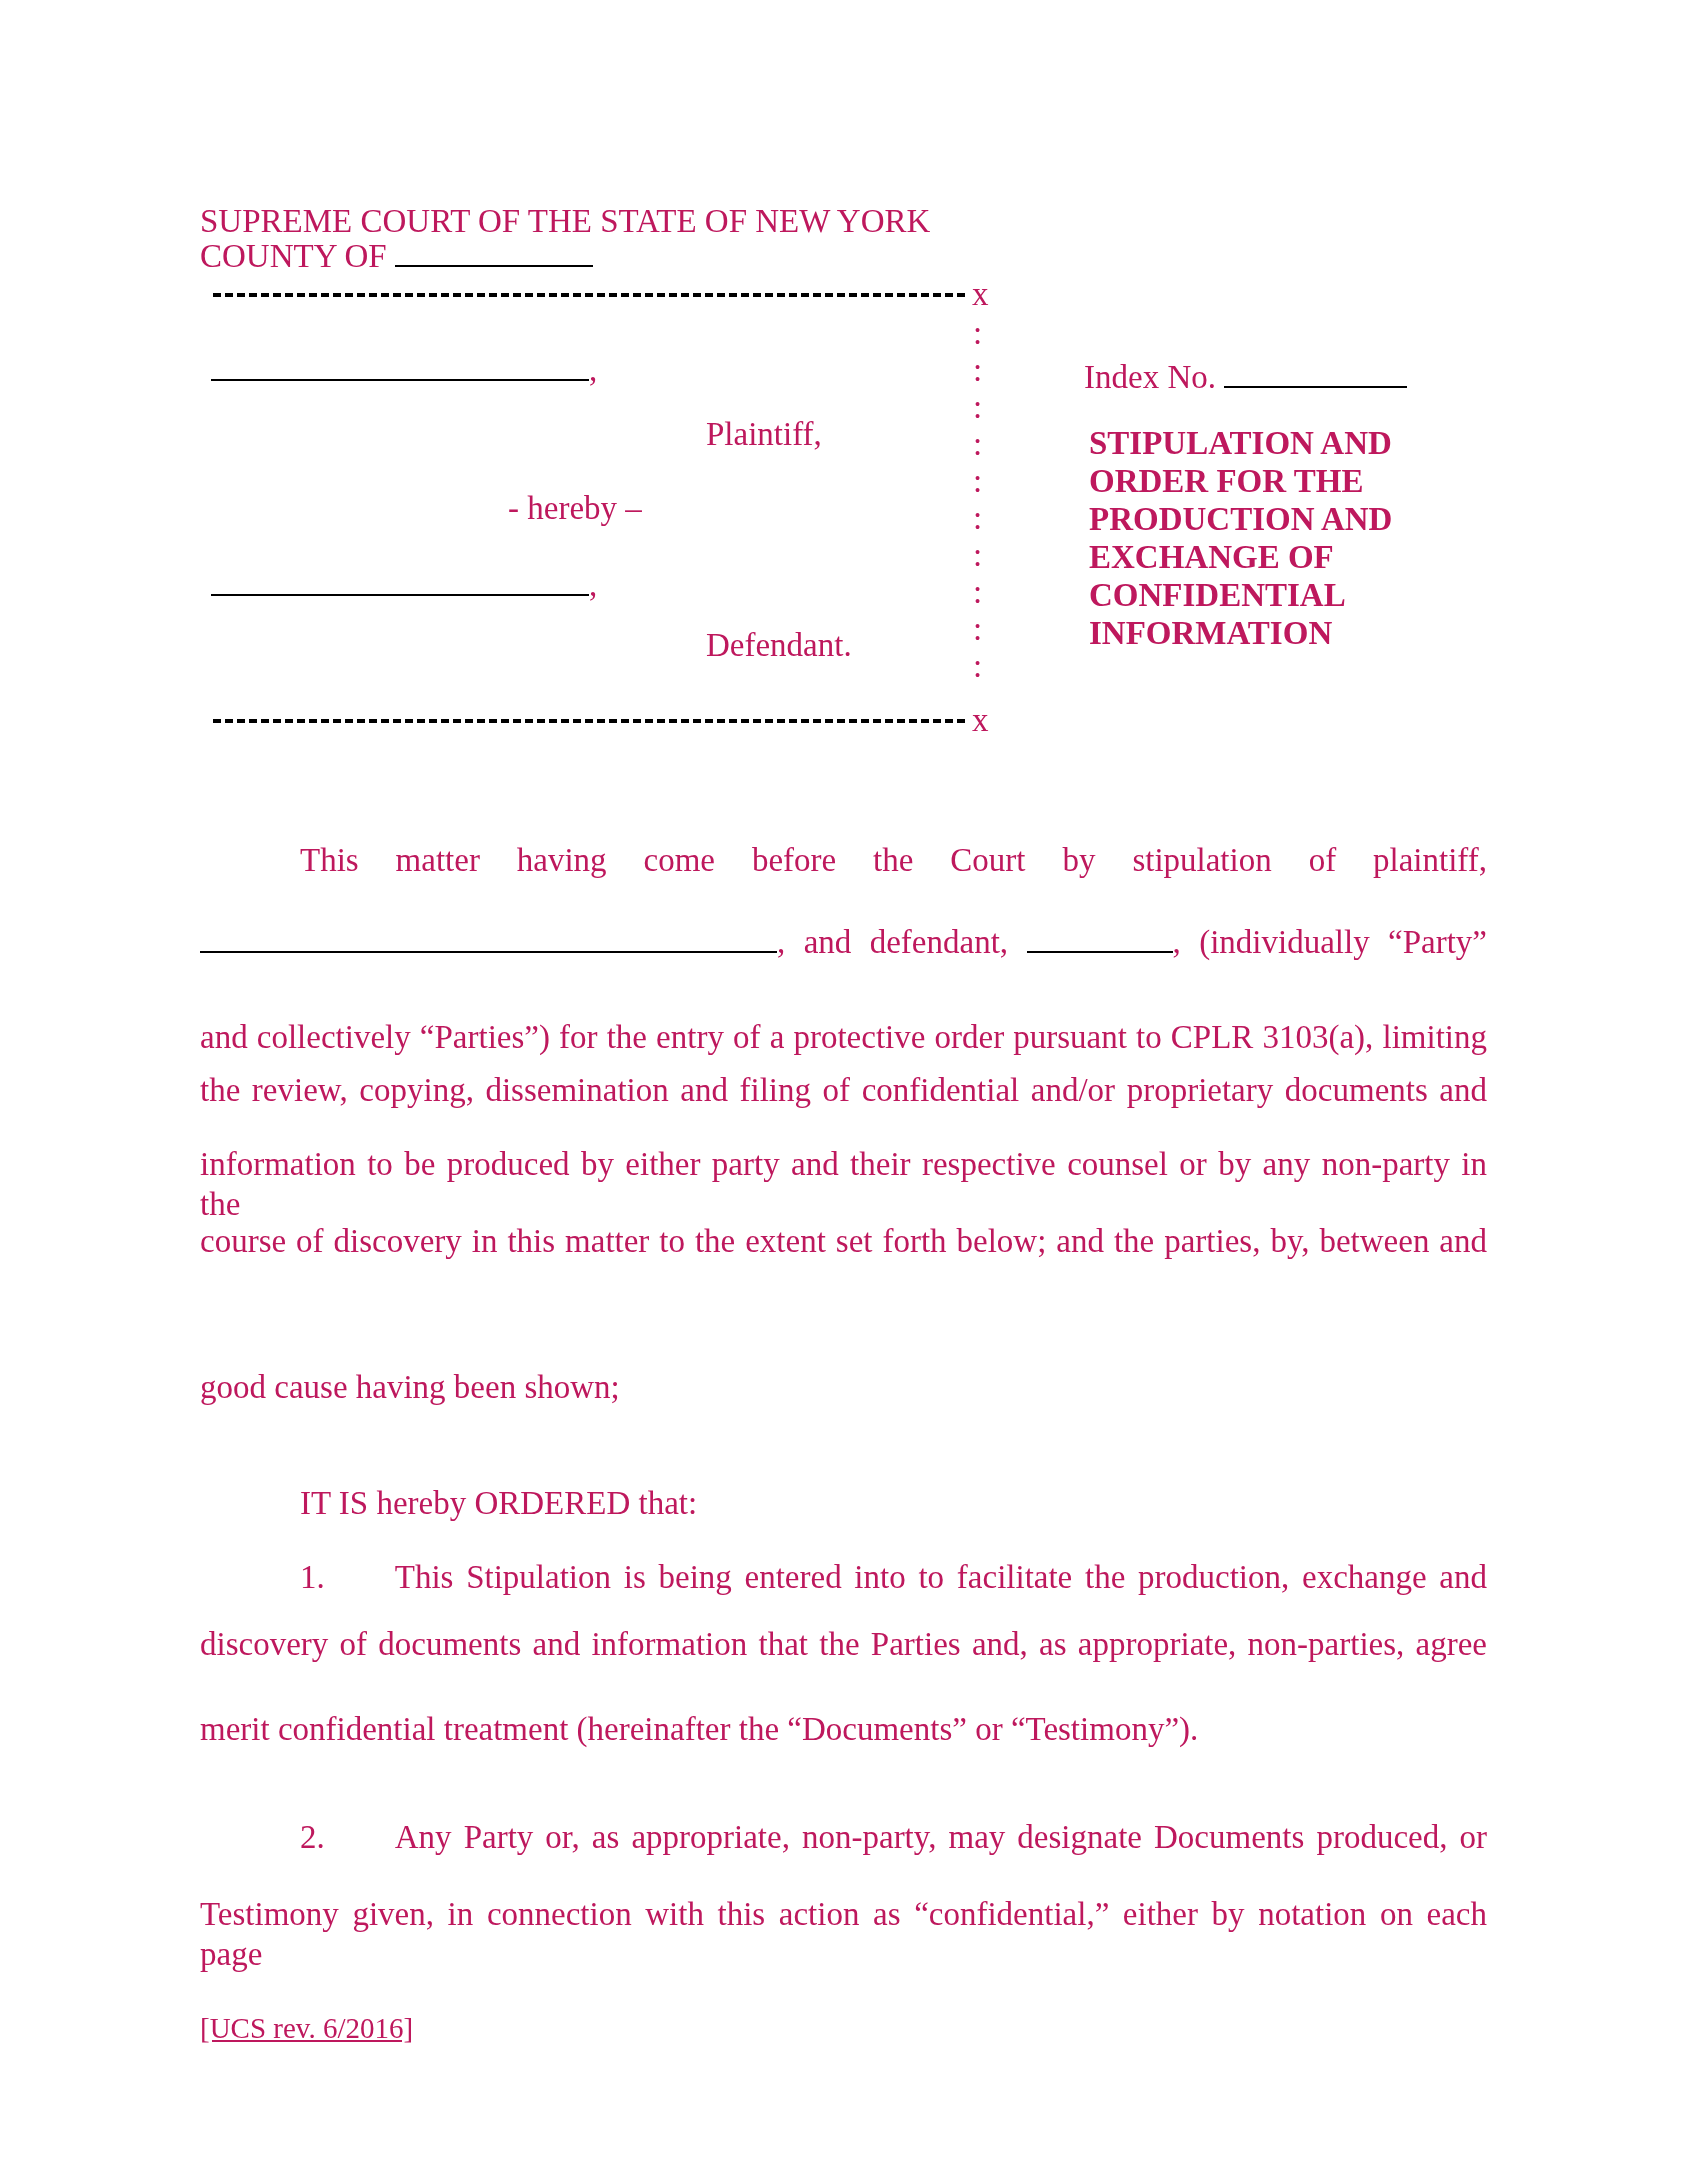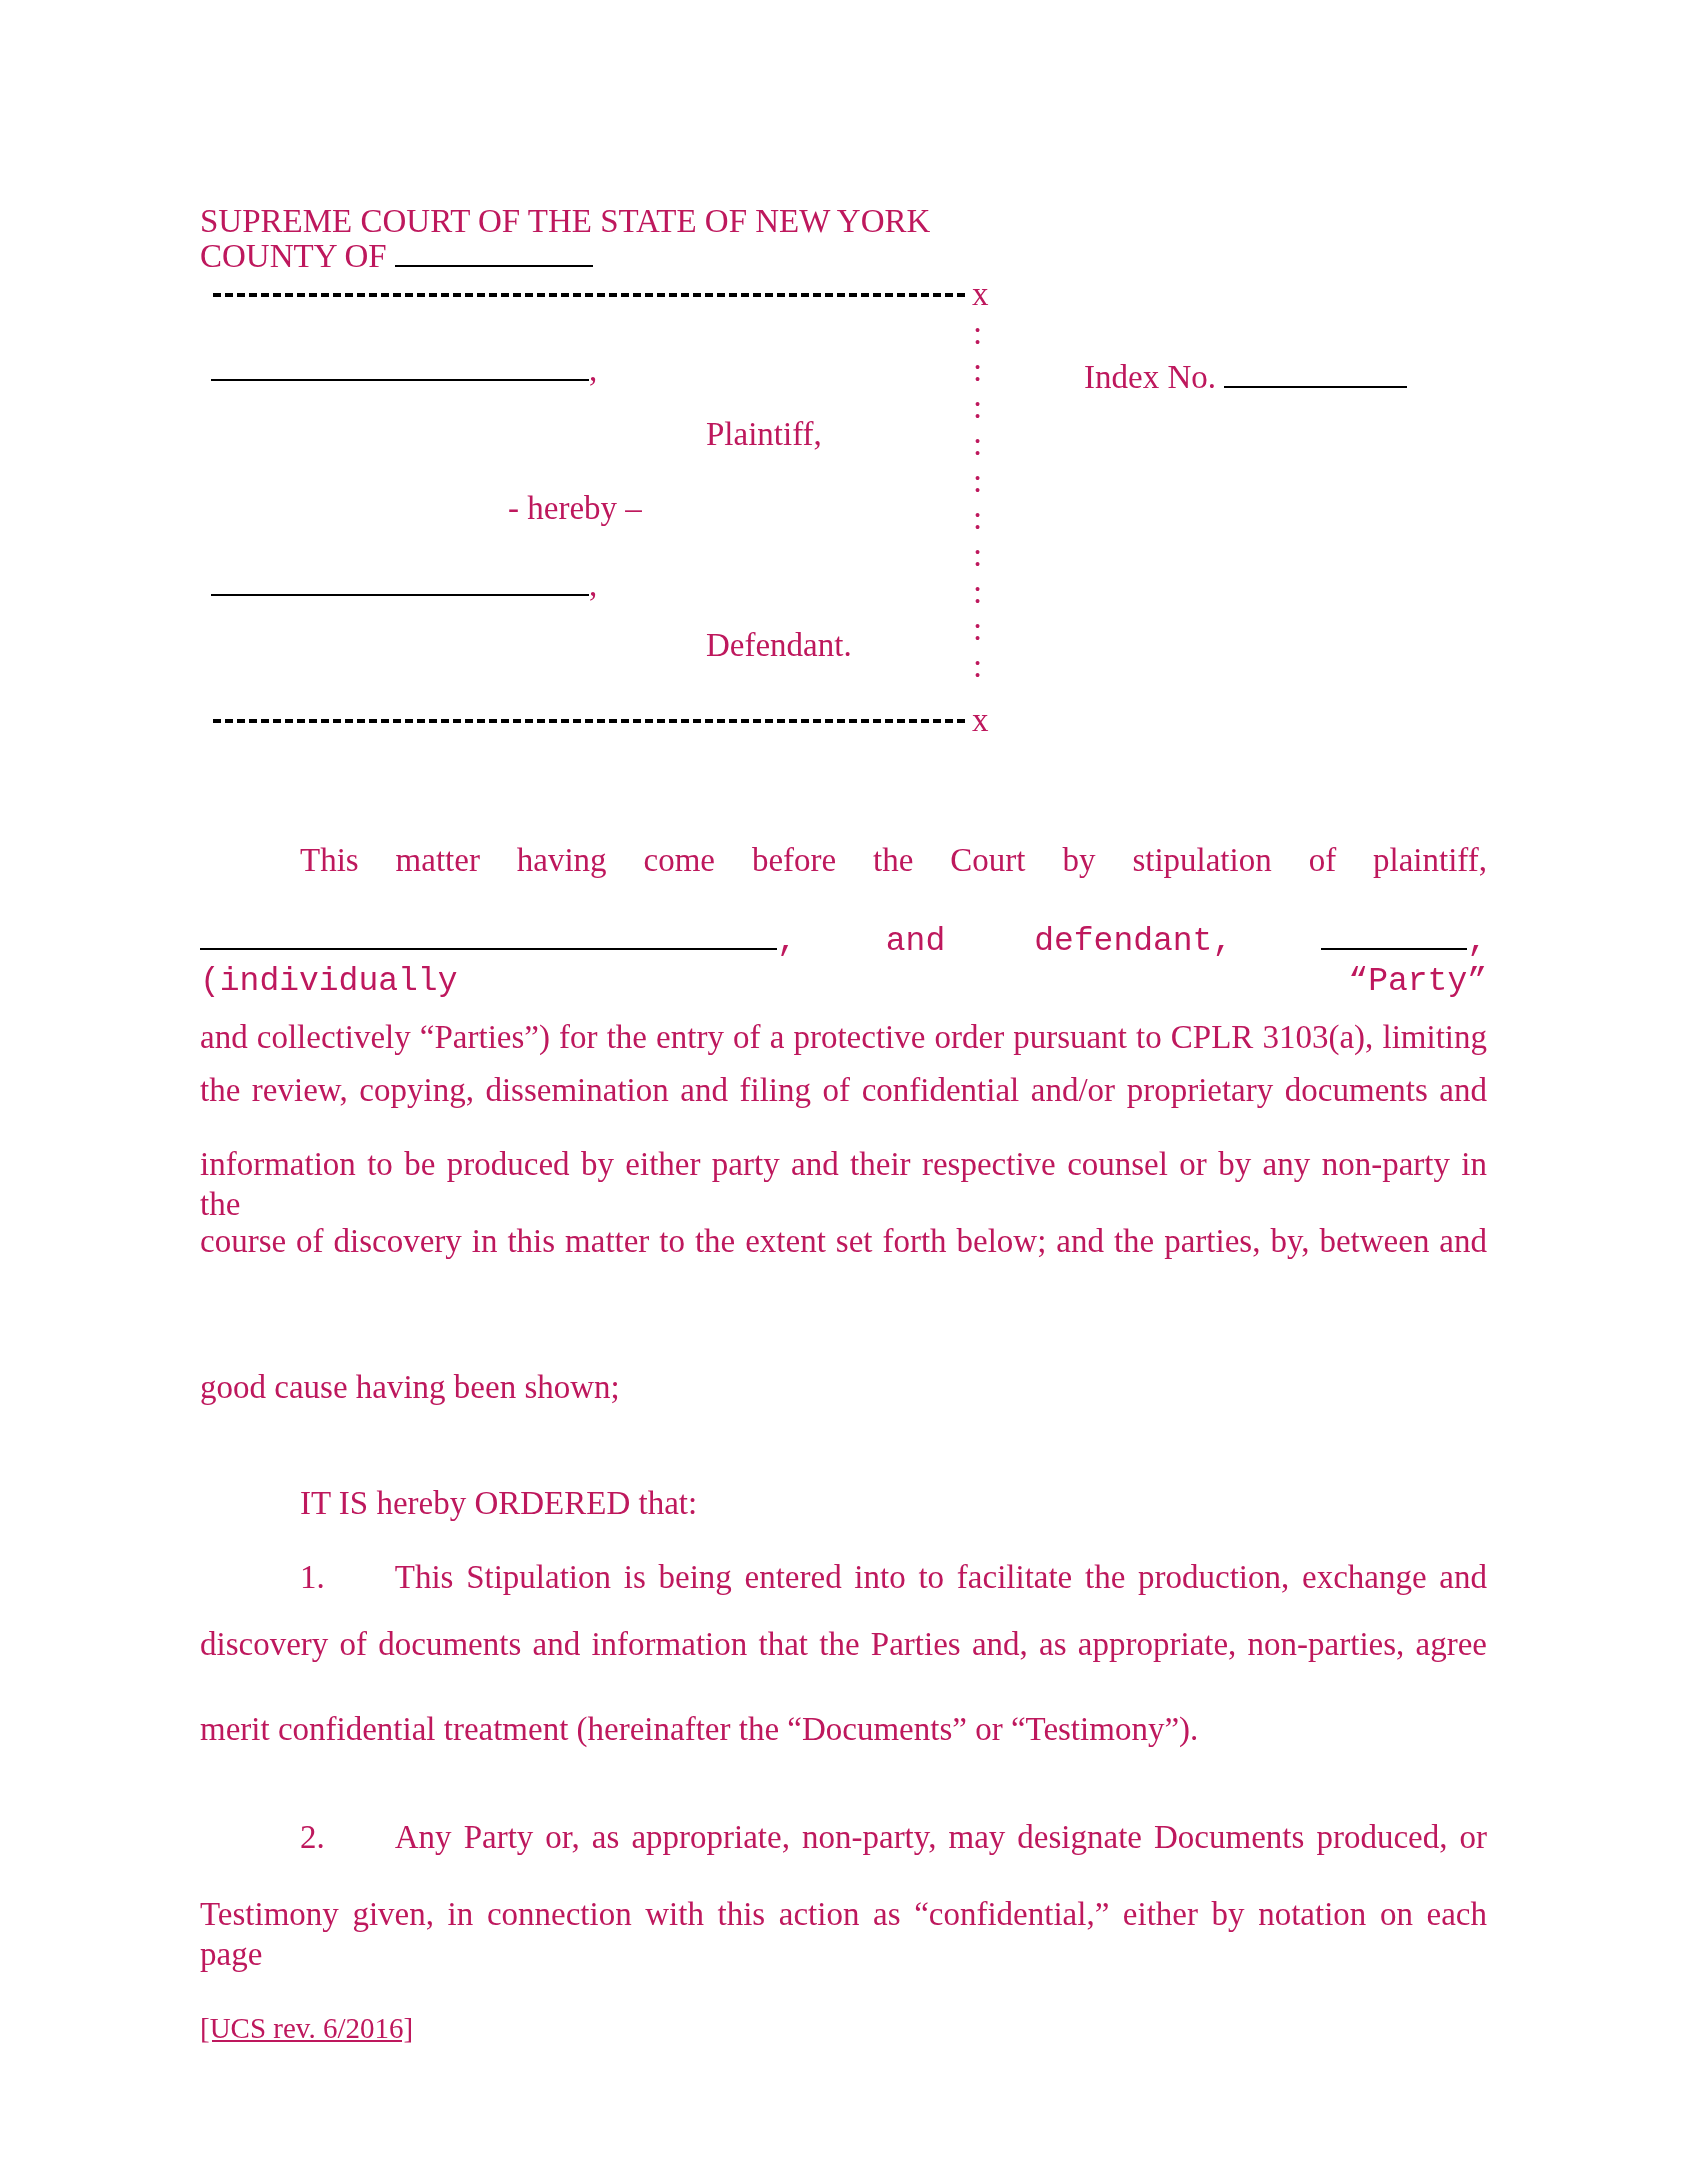--- a/index.html
+++ b/index.html
@@ -67,23 +67,31 @@
   <div class="line" style="left:211px;top:350px;"><span class="blank" style="width:378px;"></span><span>,</span></div>
   <div class="line" style="left:706px;top:414px;">Plaintiff,</div>
   <div class="line" style="left:508px;top:488px;">- hereby –</div>
   <div class="line" style="left:211px;top:565px;"><span class="blank" style="width:378px;"></span><span>,</span></div>
   <div class="line" style="left:706px;top:625px;">Defendant.</div>
 
   <div class="dash" style="top:719px;"></div>
   <div class="line" style="left:972px;top:700px;">x</div>
 
   <div class="line" style="left:1084px;top:357px;"><span>Index No.</span> <span class="blank" style="width:183px;"></span></div>
+  <div class="doc-title">
+    <div>STIPULATION AND</div>
+    <div>ORDER FOR THE</div>
+    <div>PRODUCTION AND</div>
+    <div>EXCHANGE OF</div>
+    <div>CONFIDENTIAL</div>
+    <div>INFORMATION</div>
+  </div>
 
   <div class="jline ind" style="top:840px;">This matter having come before the Court by stipulation of plaintiff,</div>
-  <div class="jline" style="top:922px;font-family:Liberation Mono, monospace;"><span class="blank" style="width:577px;"></span><span>, and defendant,</span> <span class="blank" style="width:146px;"></span><span>, (individually “Party”</span></div>
+  <div class="jline" style="top:922px;"><span class="blank" style="width:577px;"></span><span>, and defendant,</span> <span class="blank" style="width:146px;"></span><span>, (individually “Party”</span></div>
   <div class="jline" style="top:1017px;">and collectively “Parties”) for the entry of a protective order pursuant to CPLR 3103(a), limiting</div>
   <div class="jline" style="top:1070px;">the review, copying, dissemination and filing of confidential and/or proprietary documents and</div>
   <div class="jline" style="top:1144px;">information to be produced by either party and their respective counsel or by any non-party in the</div>
   <div class="jline" style="top:1221px;">course of discovery in this matter to the extent set forth below; and the parties, by, between and</div>
   <div class="jline left ind" style="top:1483px;">IT IS hereby ORDERED that:</div>
 
   <div class="jline left" style="top:1367px;">good cause having been shown;</div>
 
   <div class="jline ind" style="top:1557px;"><span class="num">1.</span><span class="tab"></span><span>This Stipulation is being entered into to facilitate the production, exchange and</span></div>
   <div class="jline" style="top:1624px;">discovery of documents and information that the Parties and, as appropriate, non-parties, agree</div>

